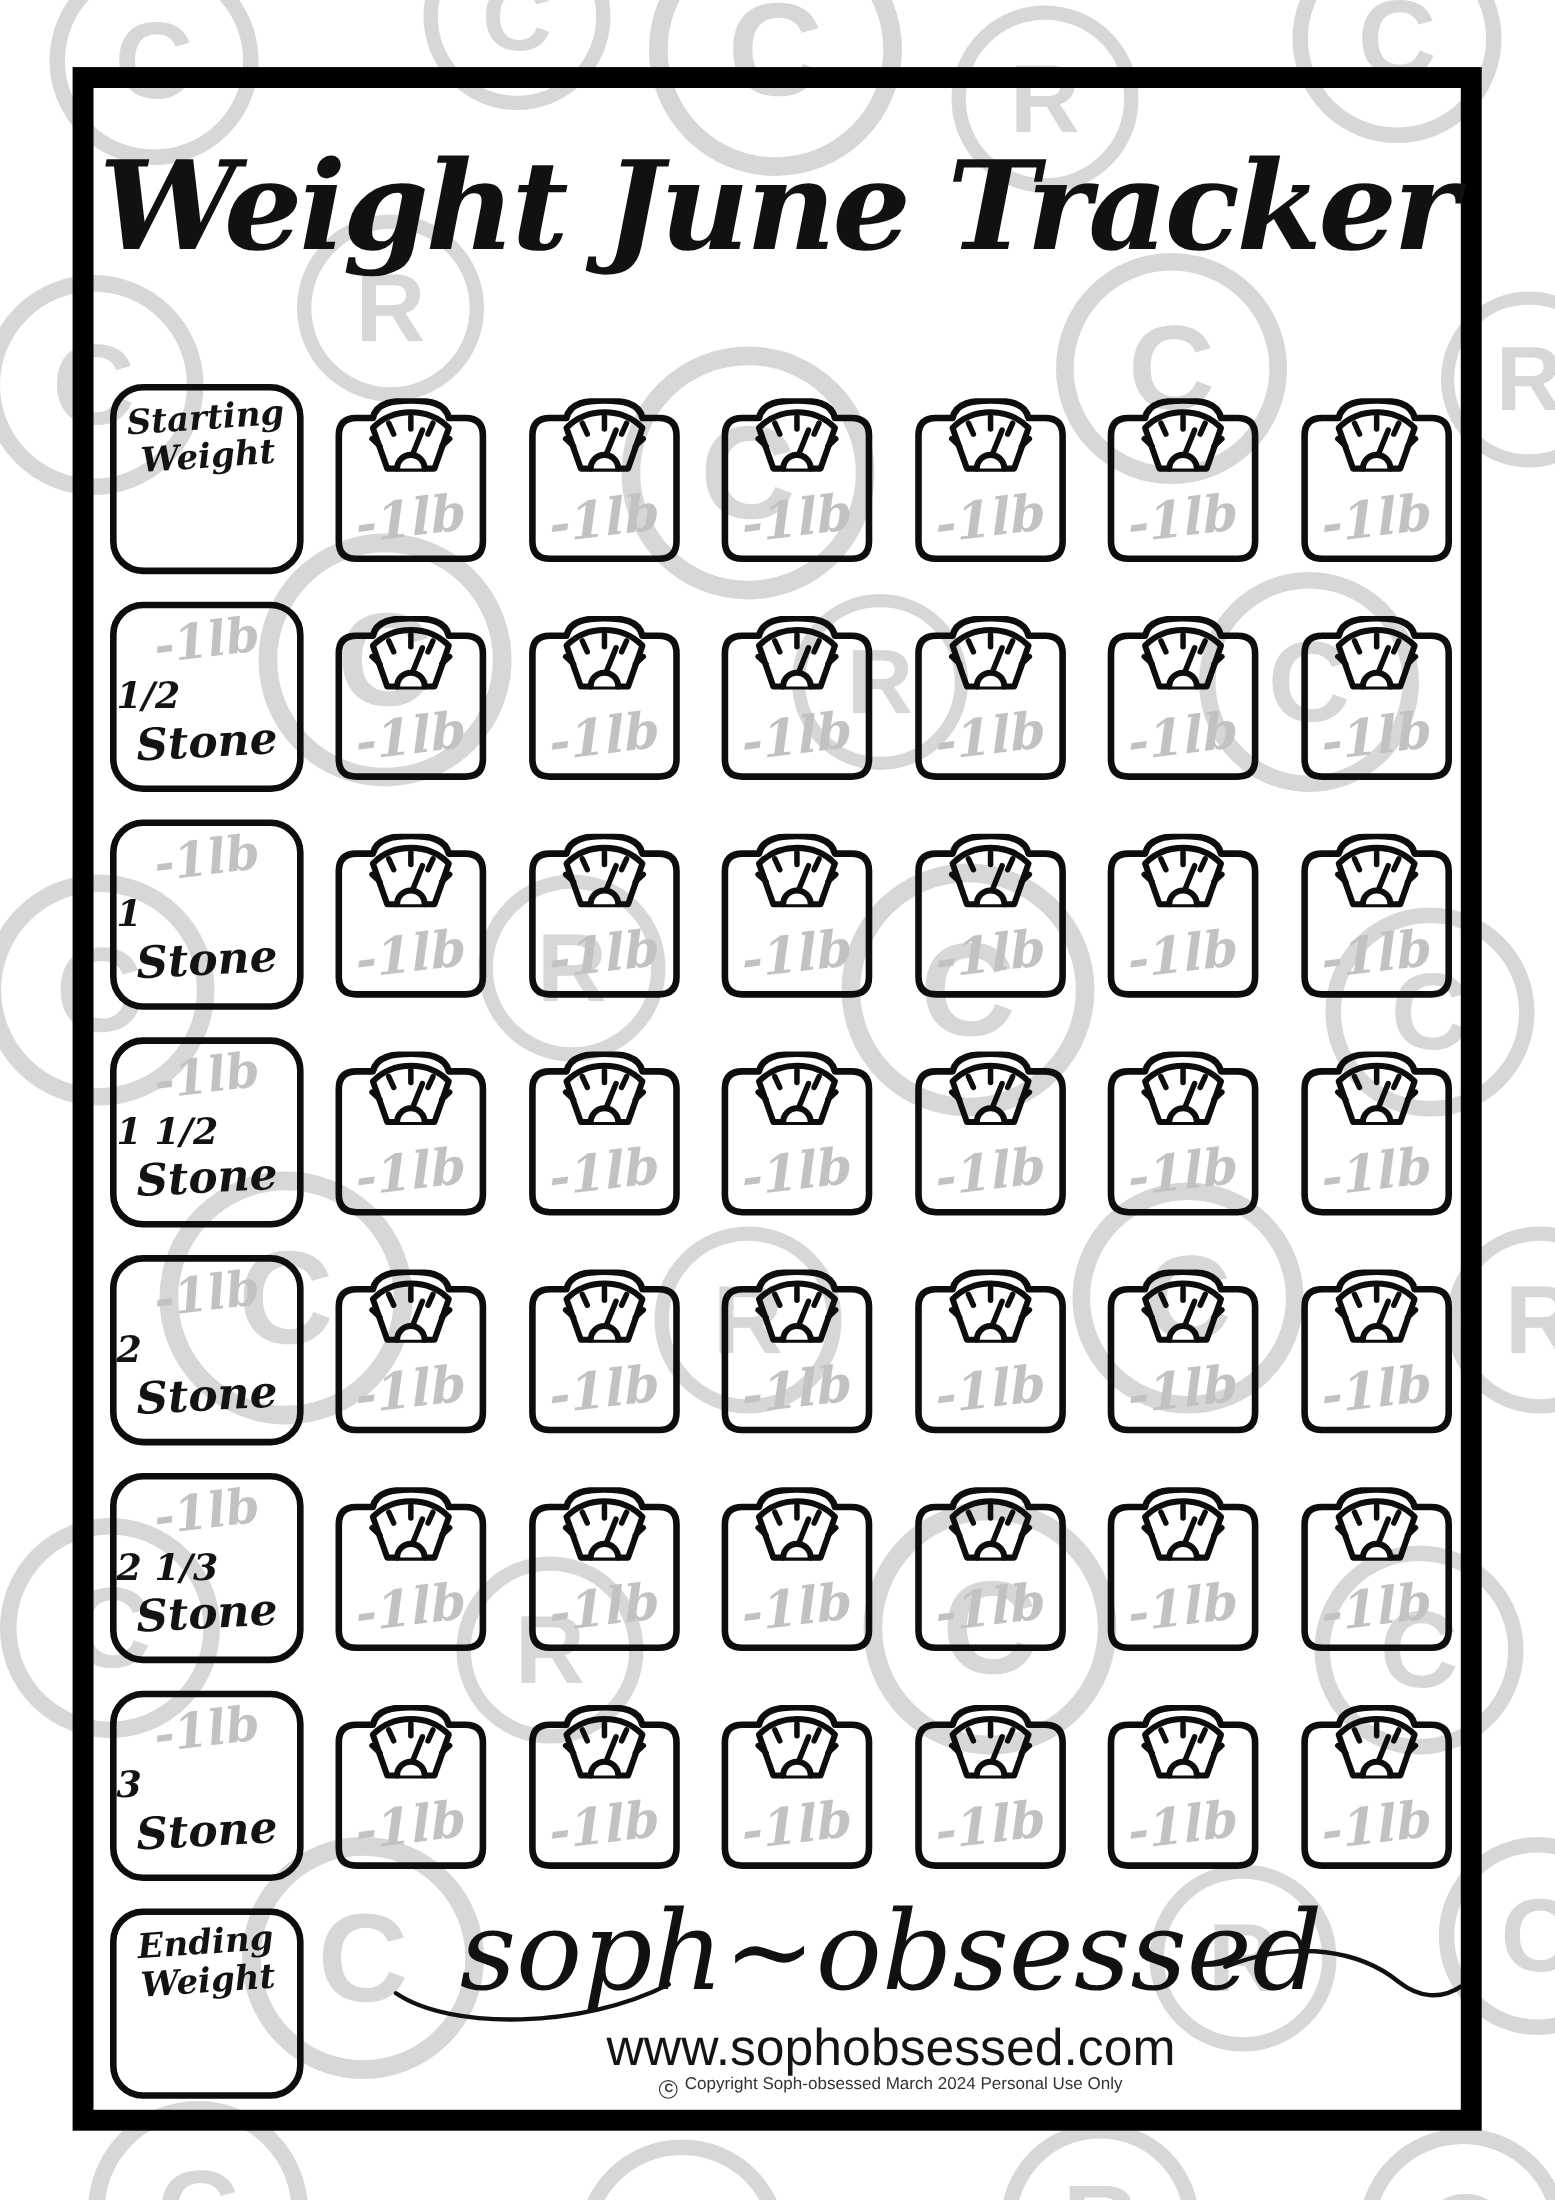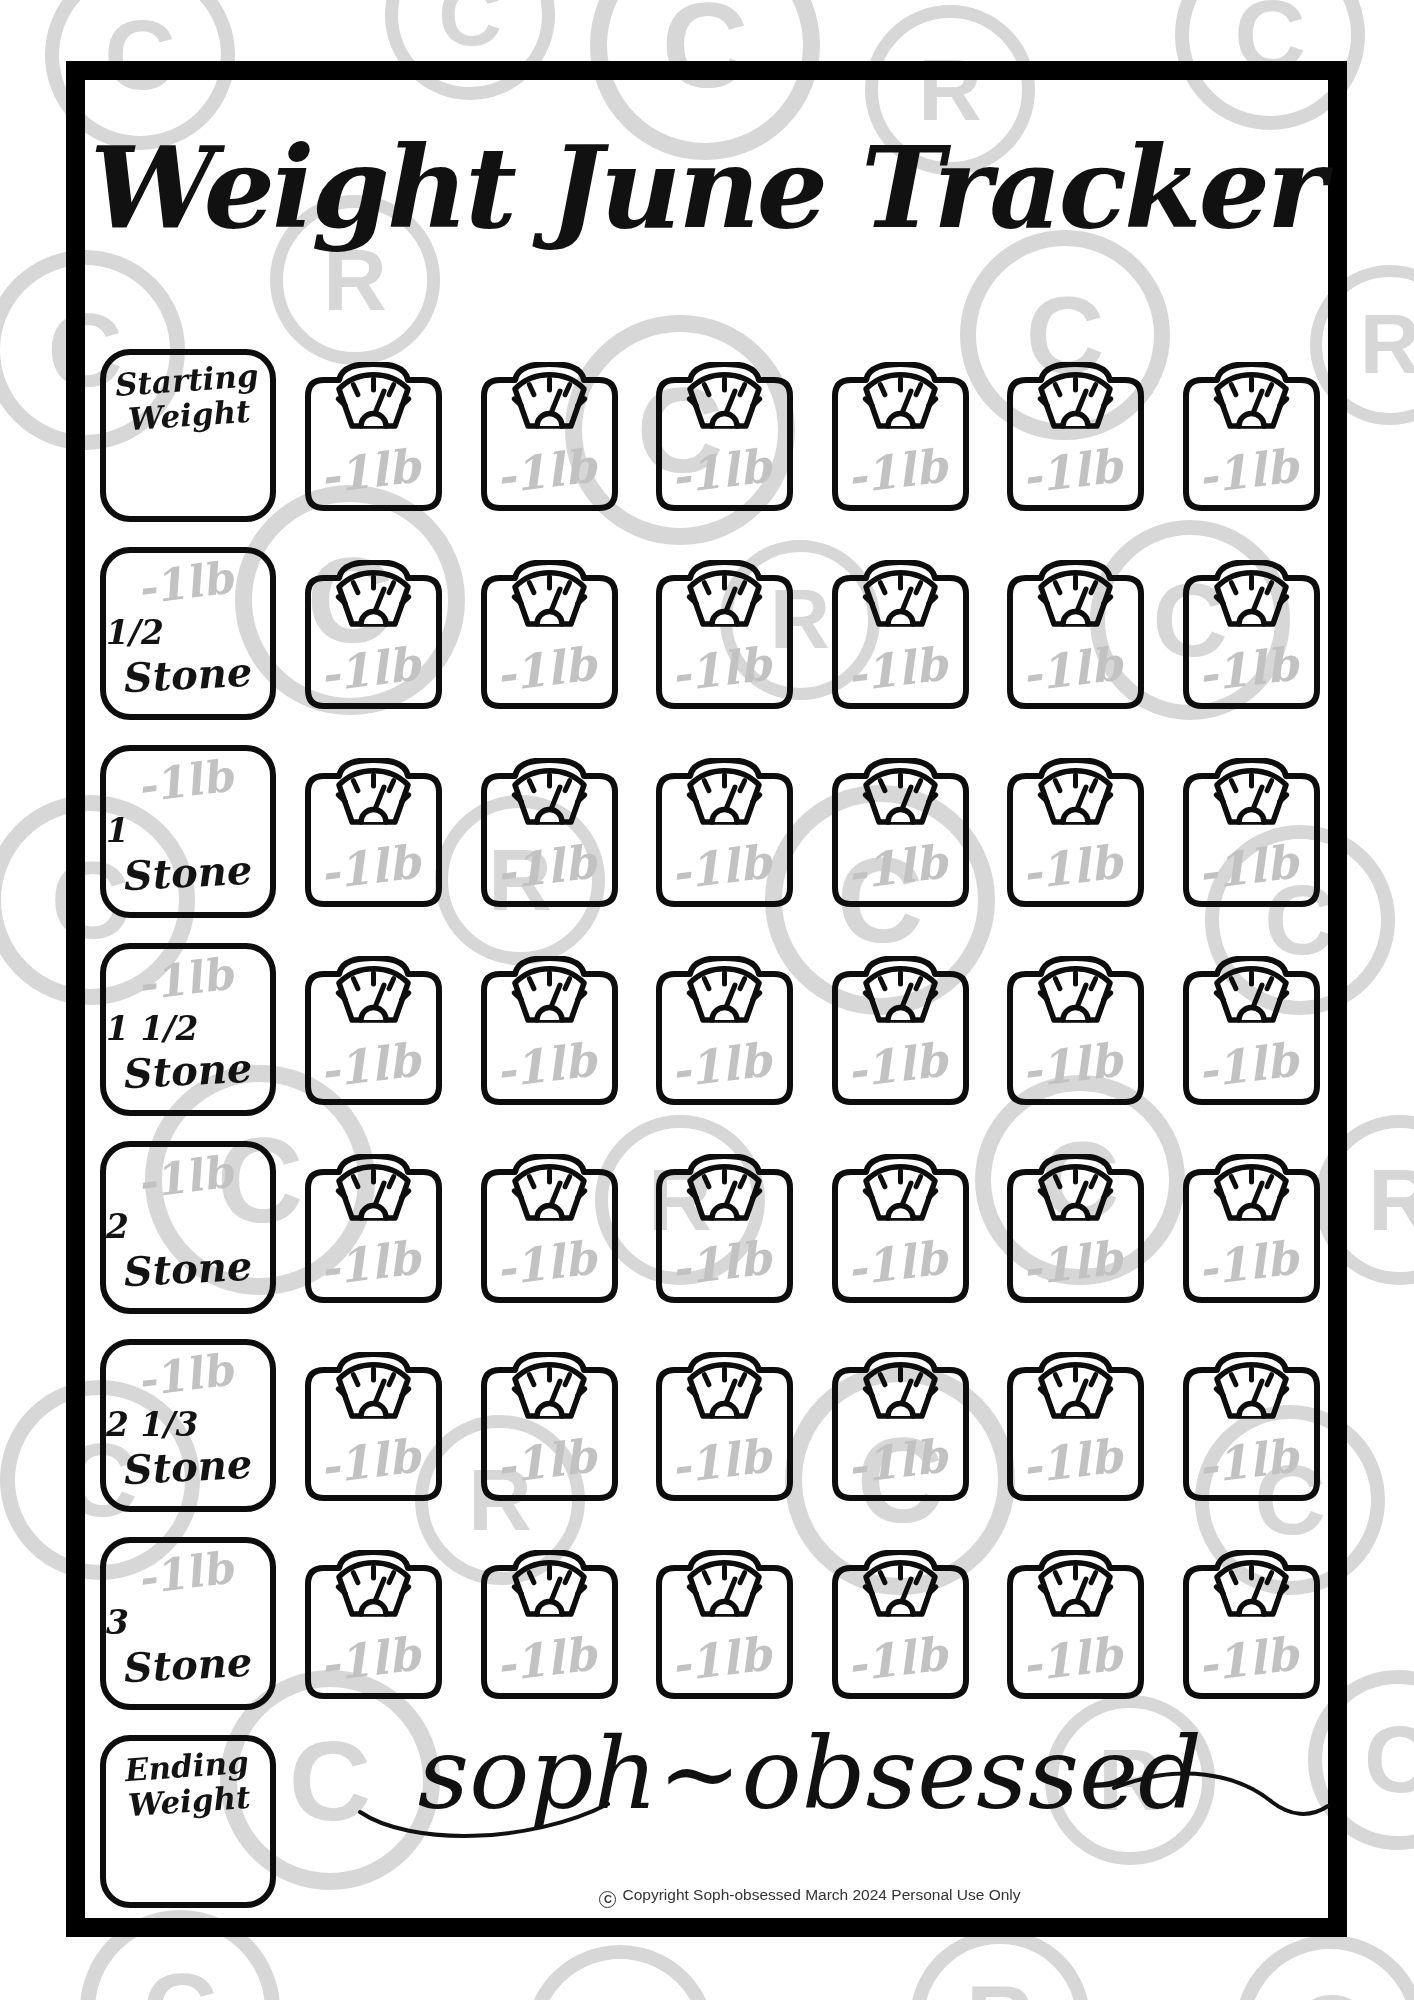--- a/index.html
+++ b/index.html
@@ -838,18 +838,19 @@
     </div>
 
   <div class="sig-wrap">
     <svg width="1040" height="140" viewBox="0 0 1040 140">
       <path d="M70,96 C120,130 240,128 318,88" fill="none" stroke="#111" stroke-width="4" stroke-linecap="round"></path>
       <path d="M824,72 C890,46 948,58 982,86 C1000,100 1020,102 1038,90" fill="none" stroke="#111" stroke-width="4" stroke-linecap="round"></path>
       <text x="520" y="92" text-anchor="middle" font-family="DejaVu Serif, serif" font-style="italic" font-size="100" fill="#111">soph~obsessed</text>
     </svg>
   </div>
 
+  <div class="site">www.sophobsessed.com</div>
 
   <div class="copy">
     <span class="csym">C</span><span>Copyright Soph-obsessed March 2024 Personal Use Only</span>
   </div>
 
 </div>
 
 </body></html>

